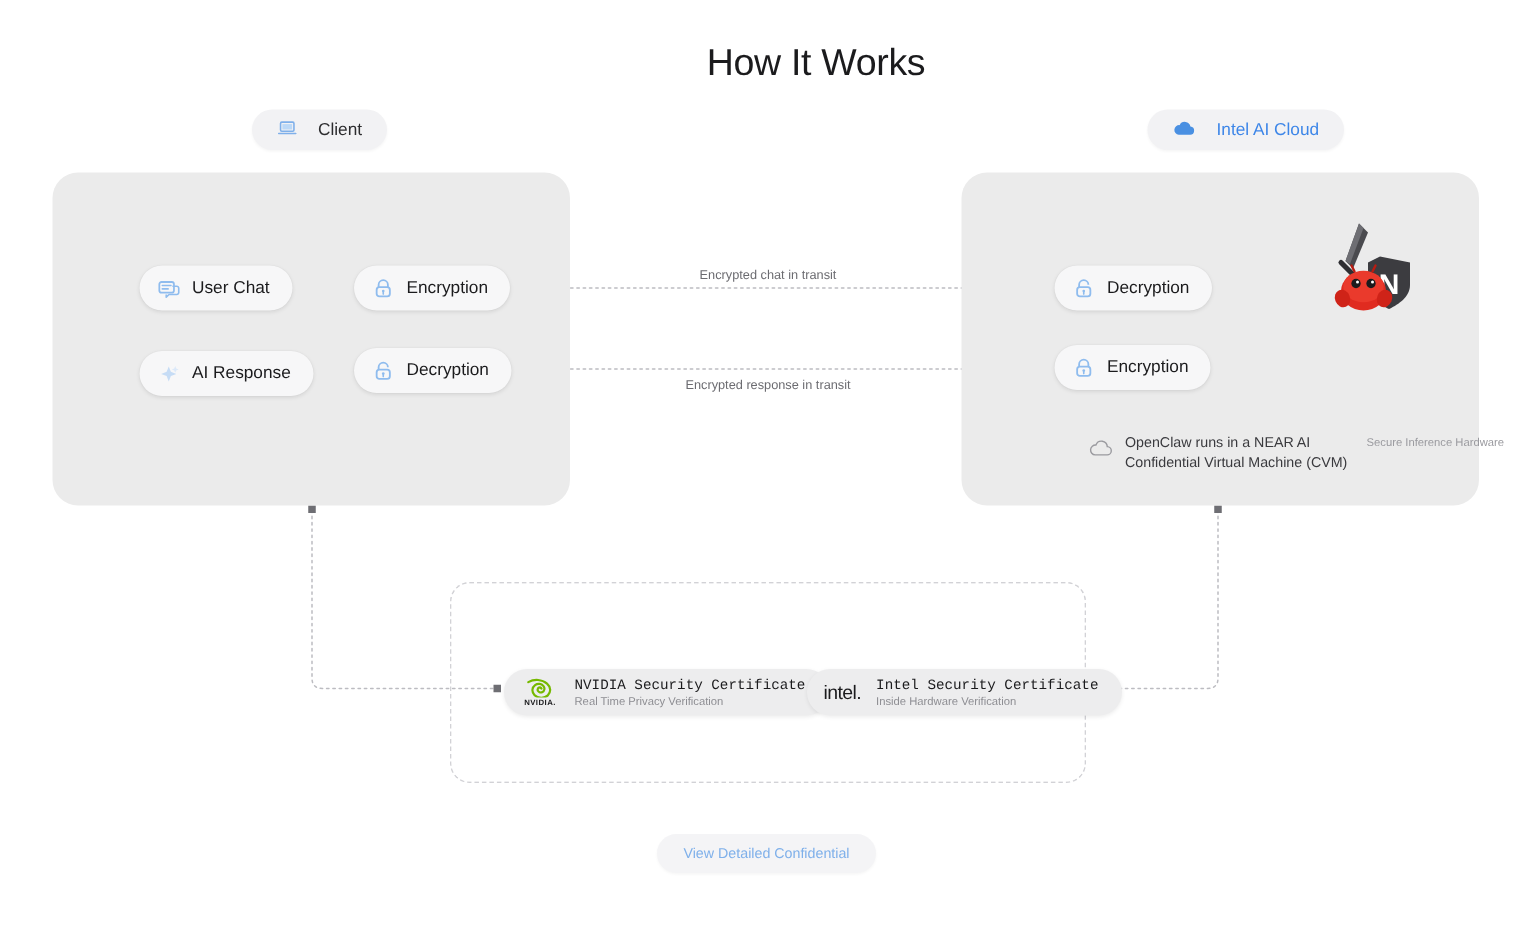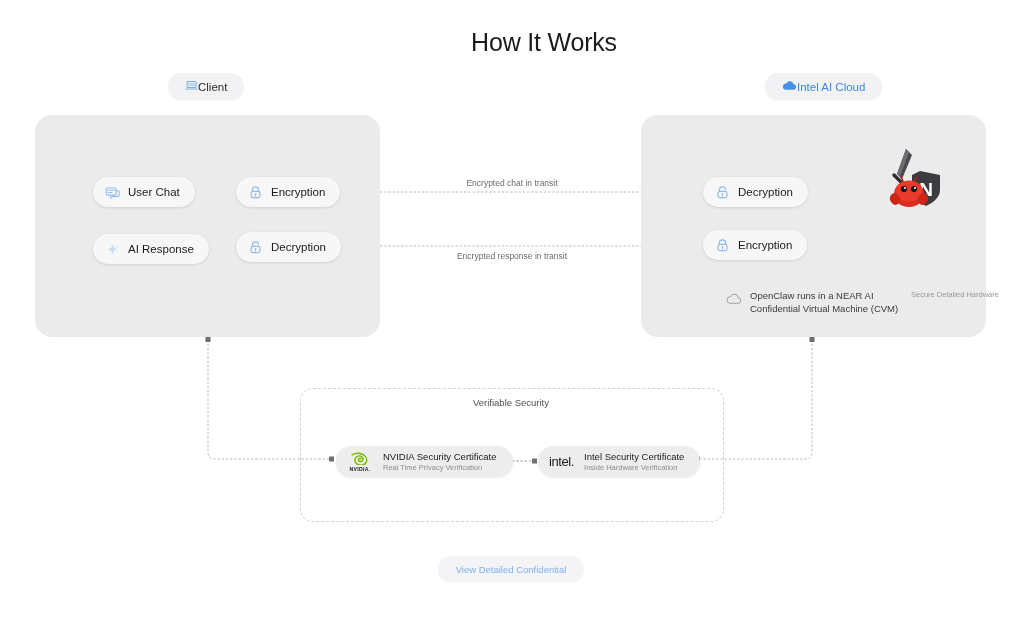--- a/index.html
+++ b/index.html
@@ -23,21 +23,21 @@
     position:absolute;left:0;top:28px;width:1024px;
     text-align:center;
     font-size:25px;font-weight:400;color:#1b1b1d;
     letter-spacing:-0.2px;
     padding-left:32px;
   }
 
   
   .zone-badge{
     position:absolute;
-    display:flex;align-items:center;gap:0;
+    display:flex;align-items:center;gap:14px;
     height:27px;padding:0 17px;
     background:#f2f2f4;
     border-radius:14px;
     font-size:11.5px;
     box-shadow:0 1px 2px rgba(0,0,0,0.045);
     justify-content:space-between;
   }
   #badge-client{left:168px;top:73px;color:#2c2c2e;}
   #badge-cloud{left:765px;top:73px;color:#3d86e8;}
 
@@ -108,21 +108,21 @@
   .cert{
     position:absolute;
     display:flex;align-items:center;gap:10px;
     height:31px;padding:0 16px 0 11px;
     background:#ededee;
     border-radius:16px;
     box-shadow:0 1px 3px rgba(0,0,0,0.08);
     white-space:nowrap;
   }
   .cert .cert-text{display:flex;flex-direction:column;gap:0px;}
-  .cert .cert-title{font-size:9.5px;color:#1b1b1d;line-height:1.2;}
+  .cert .cert-title{font-size:9.5px;color:#1b1b1d;line-height:1.2;font-family:Liberation Mono, monospace;}
   .cert .cert-sub{font-size:7.5px;color:#8e8e93;line-height:1.2;}
   #cert-nvidia{left:336px;top:446px;}
   #cert-intel{left:538px;top:446px;}
 
   
   #cta{
     position:absolute;left:438px;top:556px;
     width:146px;height:26px;
     display:flex;align-items:center;justify-content:center;
     background:#f4f4f6;border-radius:13px;
@@ -306,26 +306,25 @@
   <div id="label-resp-transit" class="transit-label">Encrypted response in transit</div>
 
   <div id="cvm">
     <span class="ico" style="margin-top:2px;">
       <svg width="16" height="14" viewBox="0 0 18 14">
         <path d="M4.6 11.8h8.9a3.1 3.1 0 0 0 .22-6.2A4.4 4.4 0 0 0 5.2 4.4 3.65 3.65 0 0 0 4.6 11.8z" fill="none" stroke="#9a9a9f" stroke-width="1.05"></path>
       </svg>
     </span>
     <span class="cvm-text">
       <span class="cvm-title">OpenClaw runs in a NEAR AI Confidential Virtual Machine (CVM)</span>
-      <span class="cvm-sub">Secure Detailed Hardware</span>
+      <span class="cvm-sub">Secure Inference Hardware</span>
     </span>
   </div>
 
   <div id="vs-box"></div>
-  <div id="vs-title">Verifiable Security</div>
 
   <div id="cert-nvidia" class="cert">
     <span style="display:flex;flex-direction:column;align-items:center;gap:1px;">
       <svg width="26" height="13" viewBox="0 0 30 15">
         <path d="M6 3.2c4.6-2.6 10.6-2.2 14.4 1.1 3 2.6 3.2 6.6 0.6 9.1-2.8 2.6-7.6 2.4-10.3-0.4-2.2-2.3-2-5.7 0.5-7.5 2-1.5 5-1.2 6.5 0.7 1.2 1.5 0.8 3.7-0.8 4.6-1.2 0.7-2.9 0.3-3.5-0.9-0.5-0.9-0.1-2.1 0.8-2.5 0.7-0.3 1.6 0 1.9 0.7" fill="none" stroke="#76b900" stroke-width="1.7" stroke-linecap="round"></path>
       </svg>
       <span style="font-size:5.2px;font-weight:700;color:#1b1b1d;letter-spacing:0.3px;">NVIDIA.</span>
     </span>
     <span class="cert-text">
       <span class="cert-title">NVIDIA Security Certificate</span>

